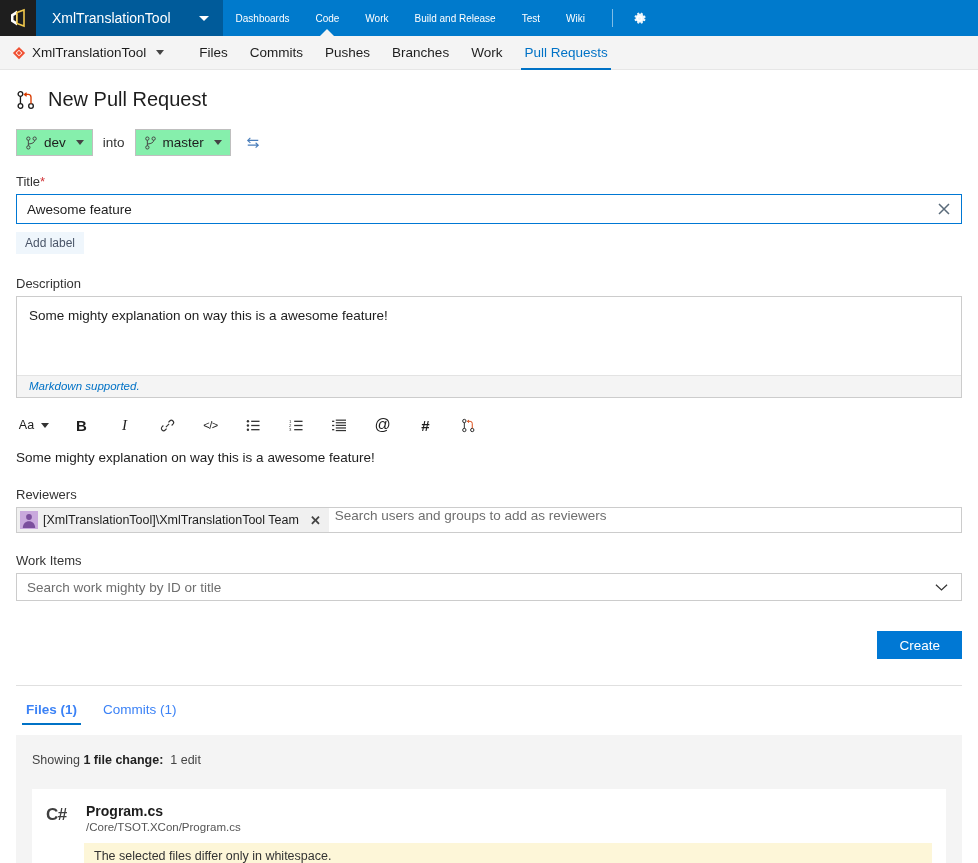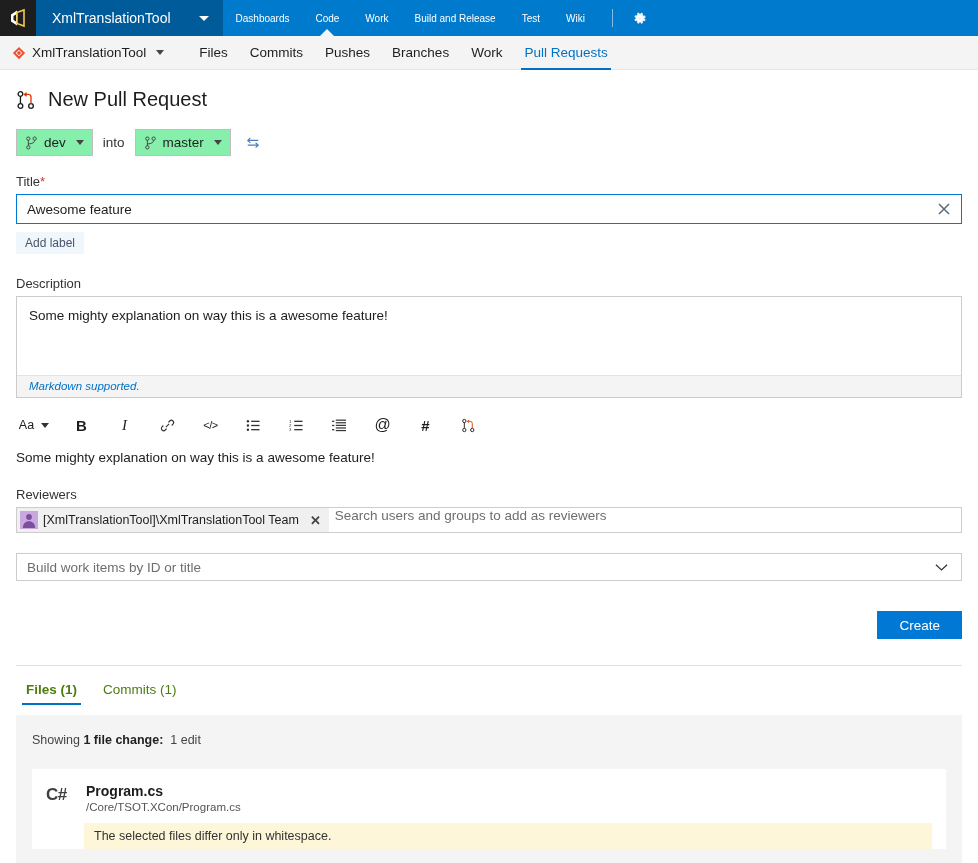--- a/index.html
+++ b/index.html
@@ -291,21 +291,21 @@
   }
 
   .bottom-sep {
     border-top: 1px solid #e0e0e0;
     margin: 26px 0 0 0;
   }
 
   .bottom-tabs { display: flex; gap: 6px; padding-top: 12px; }
   .btab {
     font-size: 13.5px;
-    color: #4d7c0f;
+    color: #3b82f6;
     padding: 4px 10px 8px 10px;
     cursor: pointer;
     position: relative;
   }
   .btab.active { font-weight: bold; }
   .btab.active::after {
     content: "";
     position: absolute;
     left: 6px; right: 6px; bottom: 0;
     height: 2px;
@@ -583,22 +583,23 @@
           <path d="M2.8 17 C2.8 12.6 5.6 10.2 9 10.2 C12.4 10.2 15.2 12.6 15.2 17 Z" fill="#7b4f9d"></path>
         </svg>
         <span>[XmlTranslationTool]\XmlTranslationTool Team</span>
         <span class="chip-x">✕</span>
       </div>
       <span class="reviewer-placeholder">Search users and groups to add as reviewers</span>
     </div>
   </div>
 
   <div class="workitems-block">
+    <div class="field-label">Work Items</div>
     <div class="wi-input">
-      <span class="wi-placeholder">Build work items by ID or title</span>
+      <span class="wi-placeholder">Search work mighty by ID or title</span>
       <span class="wi-chev">
         <svg width="13" height="9" viewBox="0 0 14 9">
             <path d="M1 1.5 L7 7 L13 1.5" stroke="#333" stroke-width="1.3" fill="none"></path>
           </svg>
       </span>
     </div>
   </div>
 
   <div class="create-row">
     <button class="create-btn">Create</button>

